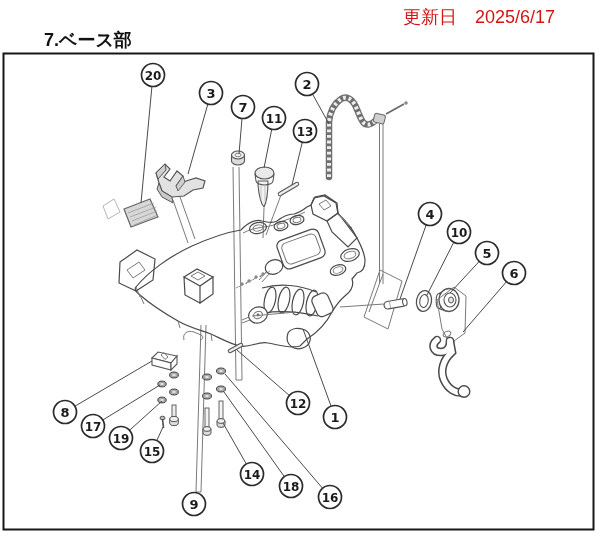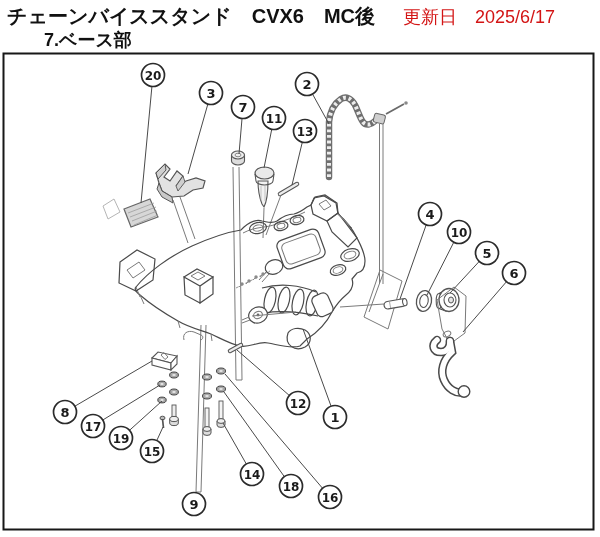--- a/index.html
+++ b/index.html
@@ -10,21 +10,20 @@
   .hdr-section{position:absolute;left:44px;top:28px;font-size:18px;font-weight:700;color:#111;white-space:nowrap;}
   svg{position:absolute;left:0;top:0;}
   .ln{stroke:#4a4a4a;stroke-width:1.2;fill:none;}
   .lnf{stroke:#7a7a7a;stroke-width:1;fill:none;}
 </style>
 </head>
 <body>
 
 <div class="page">
 
-  <div class="hdr-title">チェーンバイススタンド　CVX6　MC後</div>
   <div class="hdr-update" style="color: rgb(211, 20, 20);">更新日　2025/6/17</div>
   <div class="hdr-section">7.ベース部</div>
 
   <svg width="600" height="537" viewBox="0 0 600 537">
 
     <rect x="3.5" y="53.5" width="590" height="476" fill="none" stroke="#171717" stroke-width="2"></rect>
 
     <g>
       <path class="lnf" d="M233,167 L236,380"></path>
       <path class="lnf" d="M239,167 L242,380"></path>

